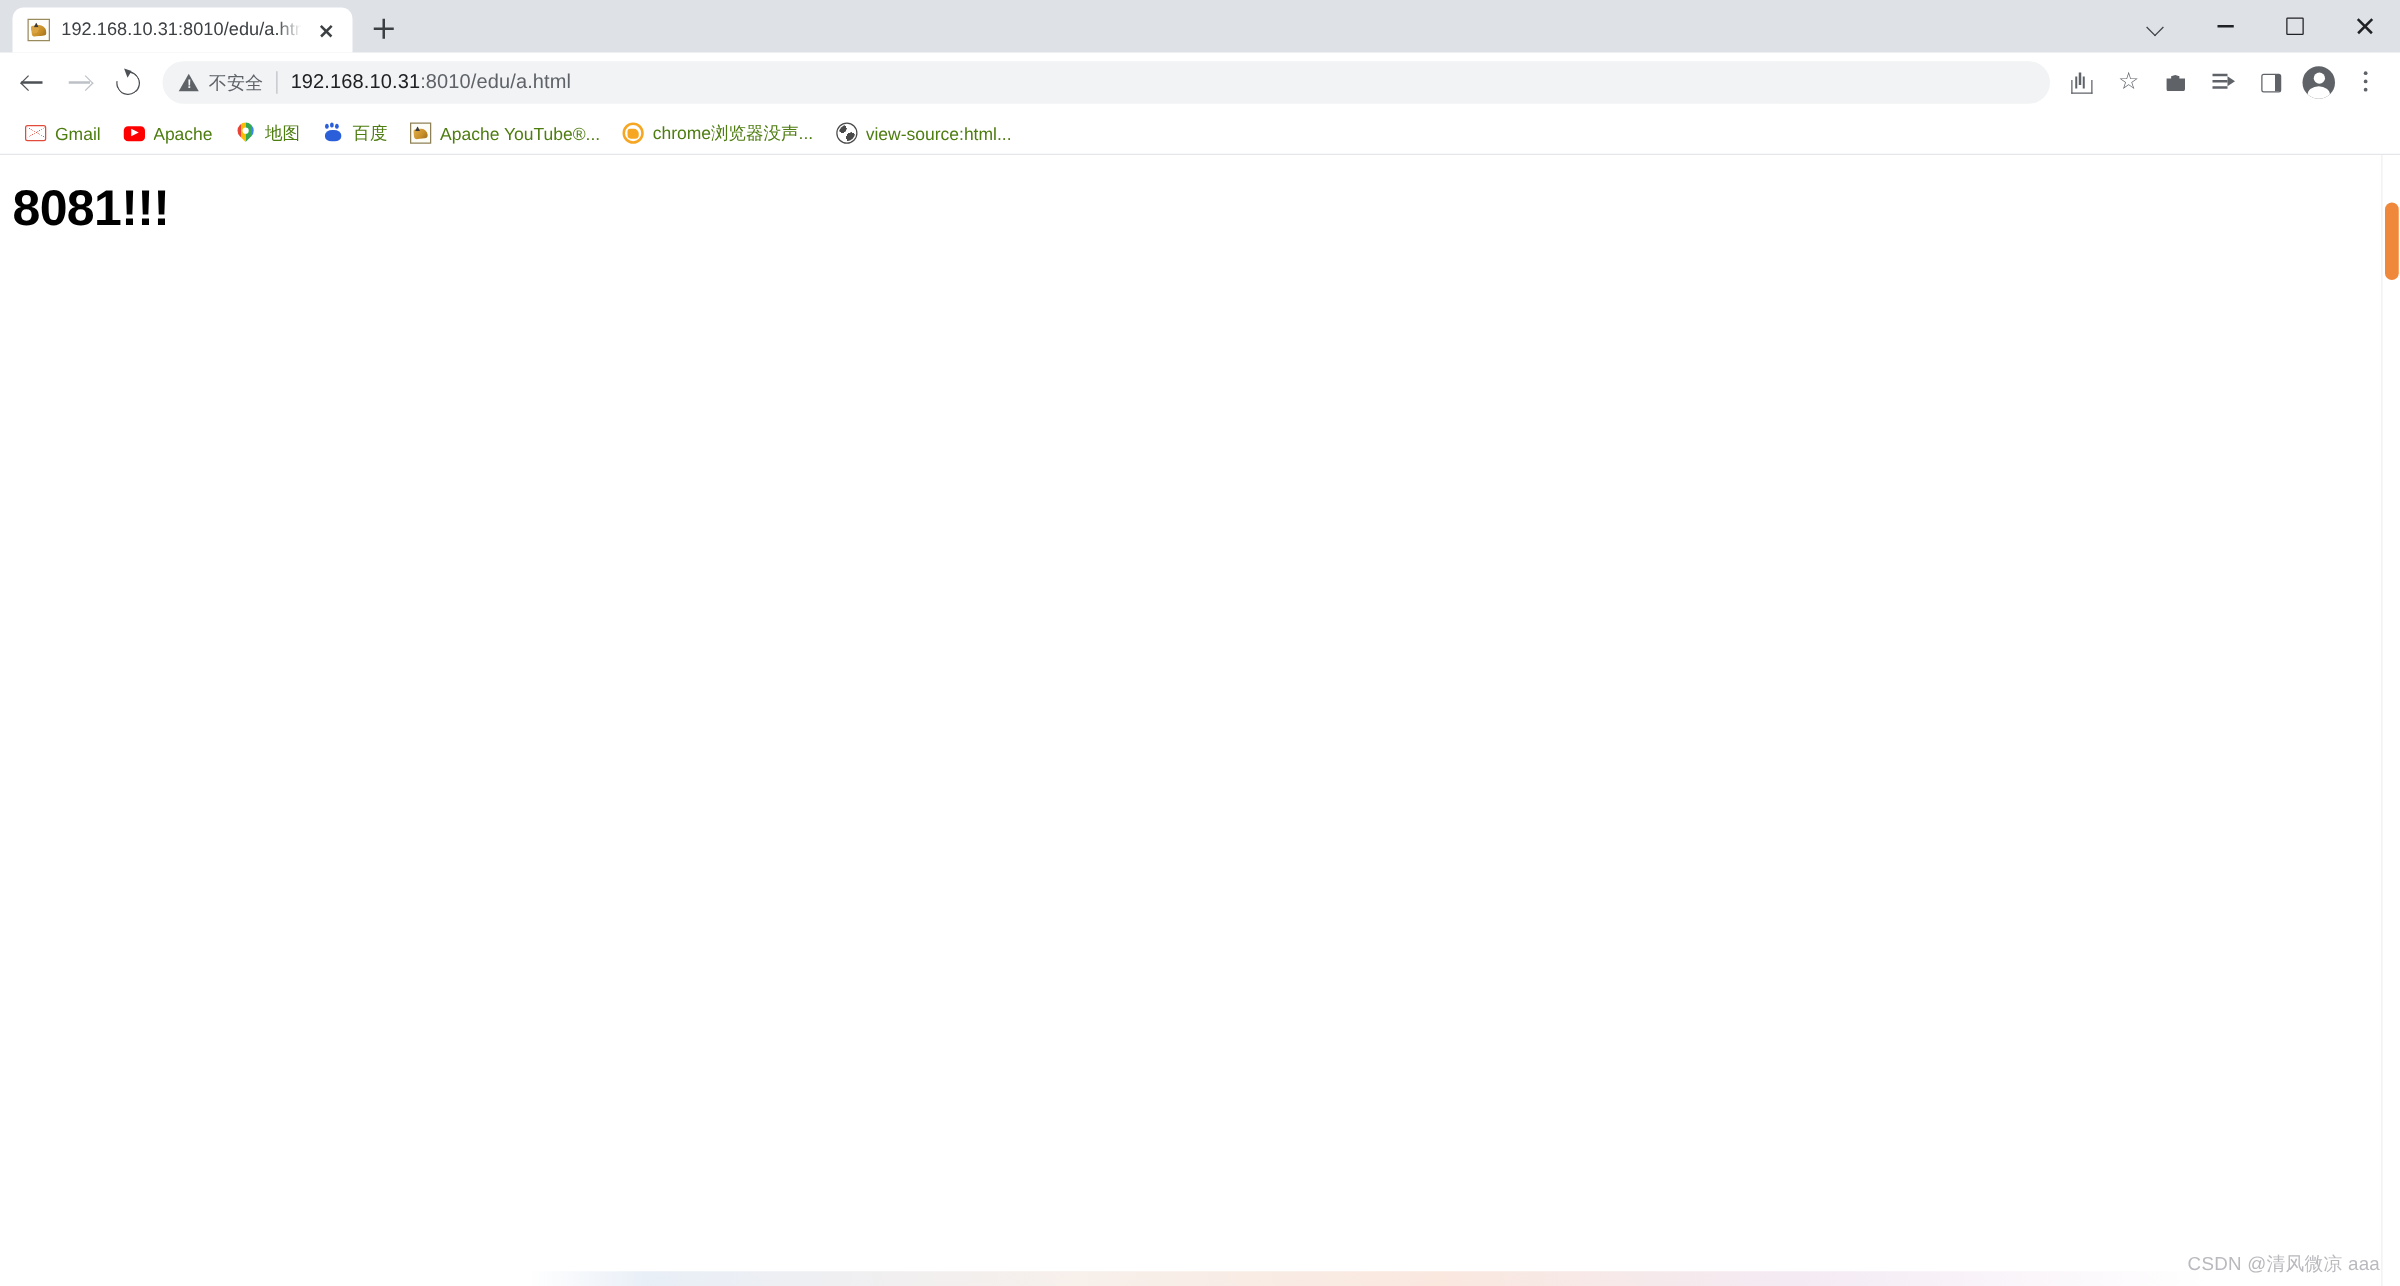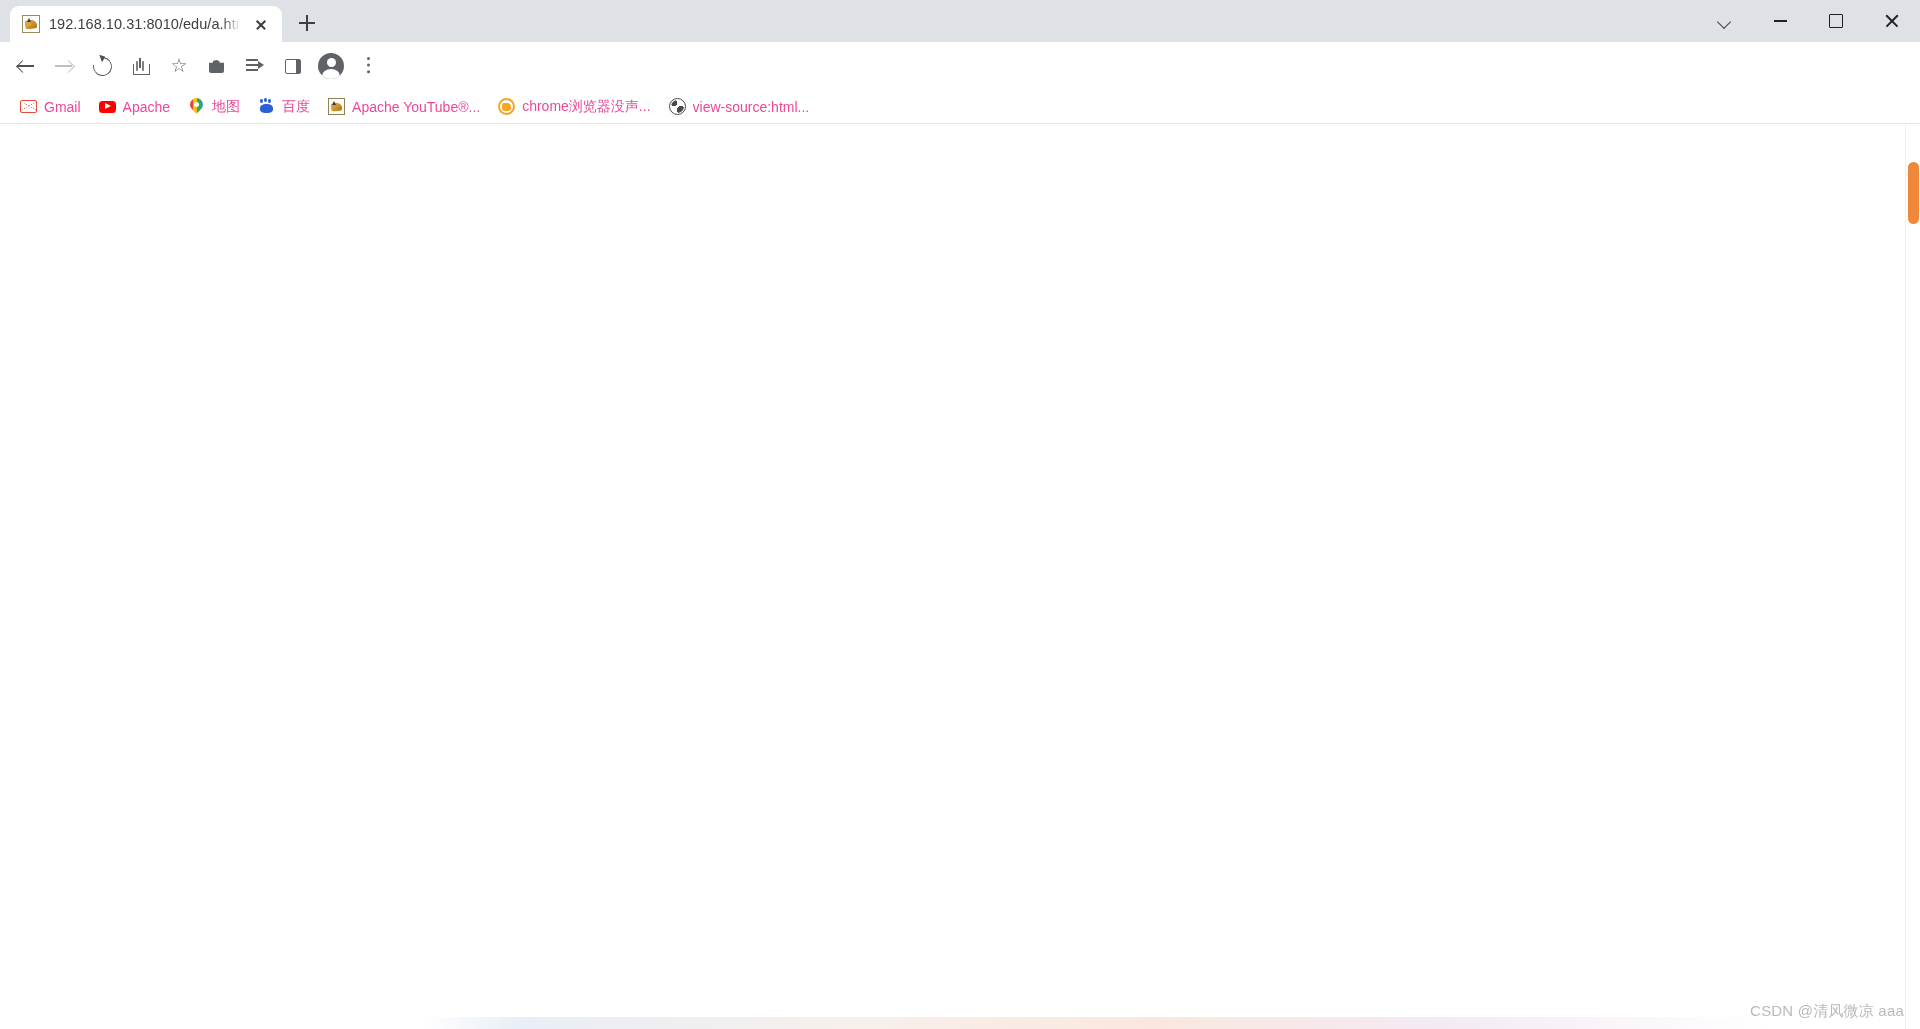--- a/index.html
+++ b/index.html
@@ -411,21 +411,21 @@
     height: 26px;
     display: flex;
     align-items: center;
     padding: 0 8px;
     border-radius: 4px;
     gap: 7px;
     max-width: 180px;
   }
   .bm-label {
     font-size: 14px;
-    color: #ec4899;
+    color: #4d7c0f;
     white-space: nowrap;
     overflow: hidden;
   }
   .bm-ico { width: 17px; height: 17px; flex: 0 0 17px; position: relative; }
 
   .ico-gmail::before {
     content: "";
     position: absolute;
     inset: 2px 0;
     border: 1.6px solid #e24b3c;
@@ -636,20 +636,26 @@
     <div class="nav-btn">
       <span class="arrow-back"></span>
     </div>
     <div class="nav-btn">
       <span class="arrow-fwd"></span>
     </div>
     <div class="nav-btn">
       <span class="reload-icon"></span>
     </div>
 
+    <div class="omnibox">
+      <span class="warn-icon"></span>
+      <span class="not-secure">不安全</span>
+      <span class="omni-sep"></span>
+      <span class="url"><span class="host">192.168.10.31</span><span class="path">:8010/edu/a.html</span></span>
+    </div>
 
     <div class="tb-icon">
       <span class="share-icon"></span>
     </div>
     <div class="tb-icon">
       <span class="star-icon">☆</span>
     </div>
     <div class="tb-icon">
       <span class="puzzle-icon"></span>
     </div>
@@ -692,20 +698,21 @@
       <span class="bm-ico ico-chrome-note"></span>
       <span class="bm-label">chrome浏览器没声...</span>
     </div>
     <div class="bm">
       <span class="bm-ico ico-globe"></span>
       <span class="bm-label">view-source:html...</span>
     </div>
   </div>
 
   <div class="content">
+    <h1 class="page-h1">8081!!!</h1>
 
     <div class="scrollbar-track">
       <div class="scrollbar-thumb"></div>
     </div>
 
     <div class="bottom-glow"></div>
     <div class="watermark">CSDN @清风微凉 aaa</div>
   </div>
 
 </div>

